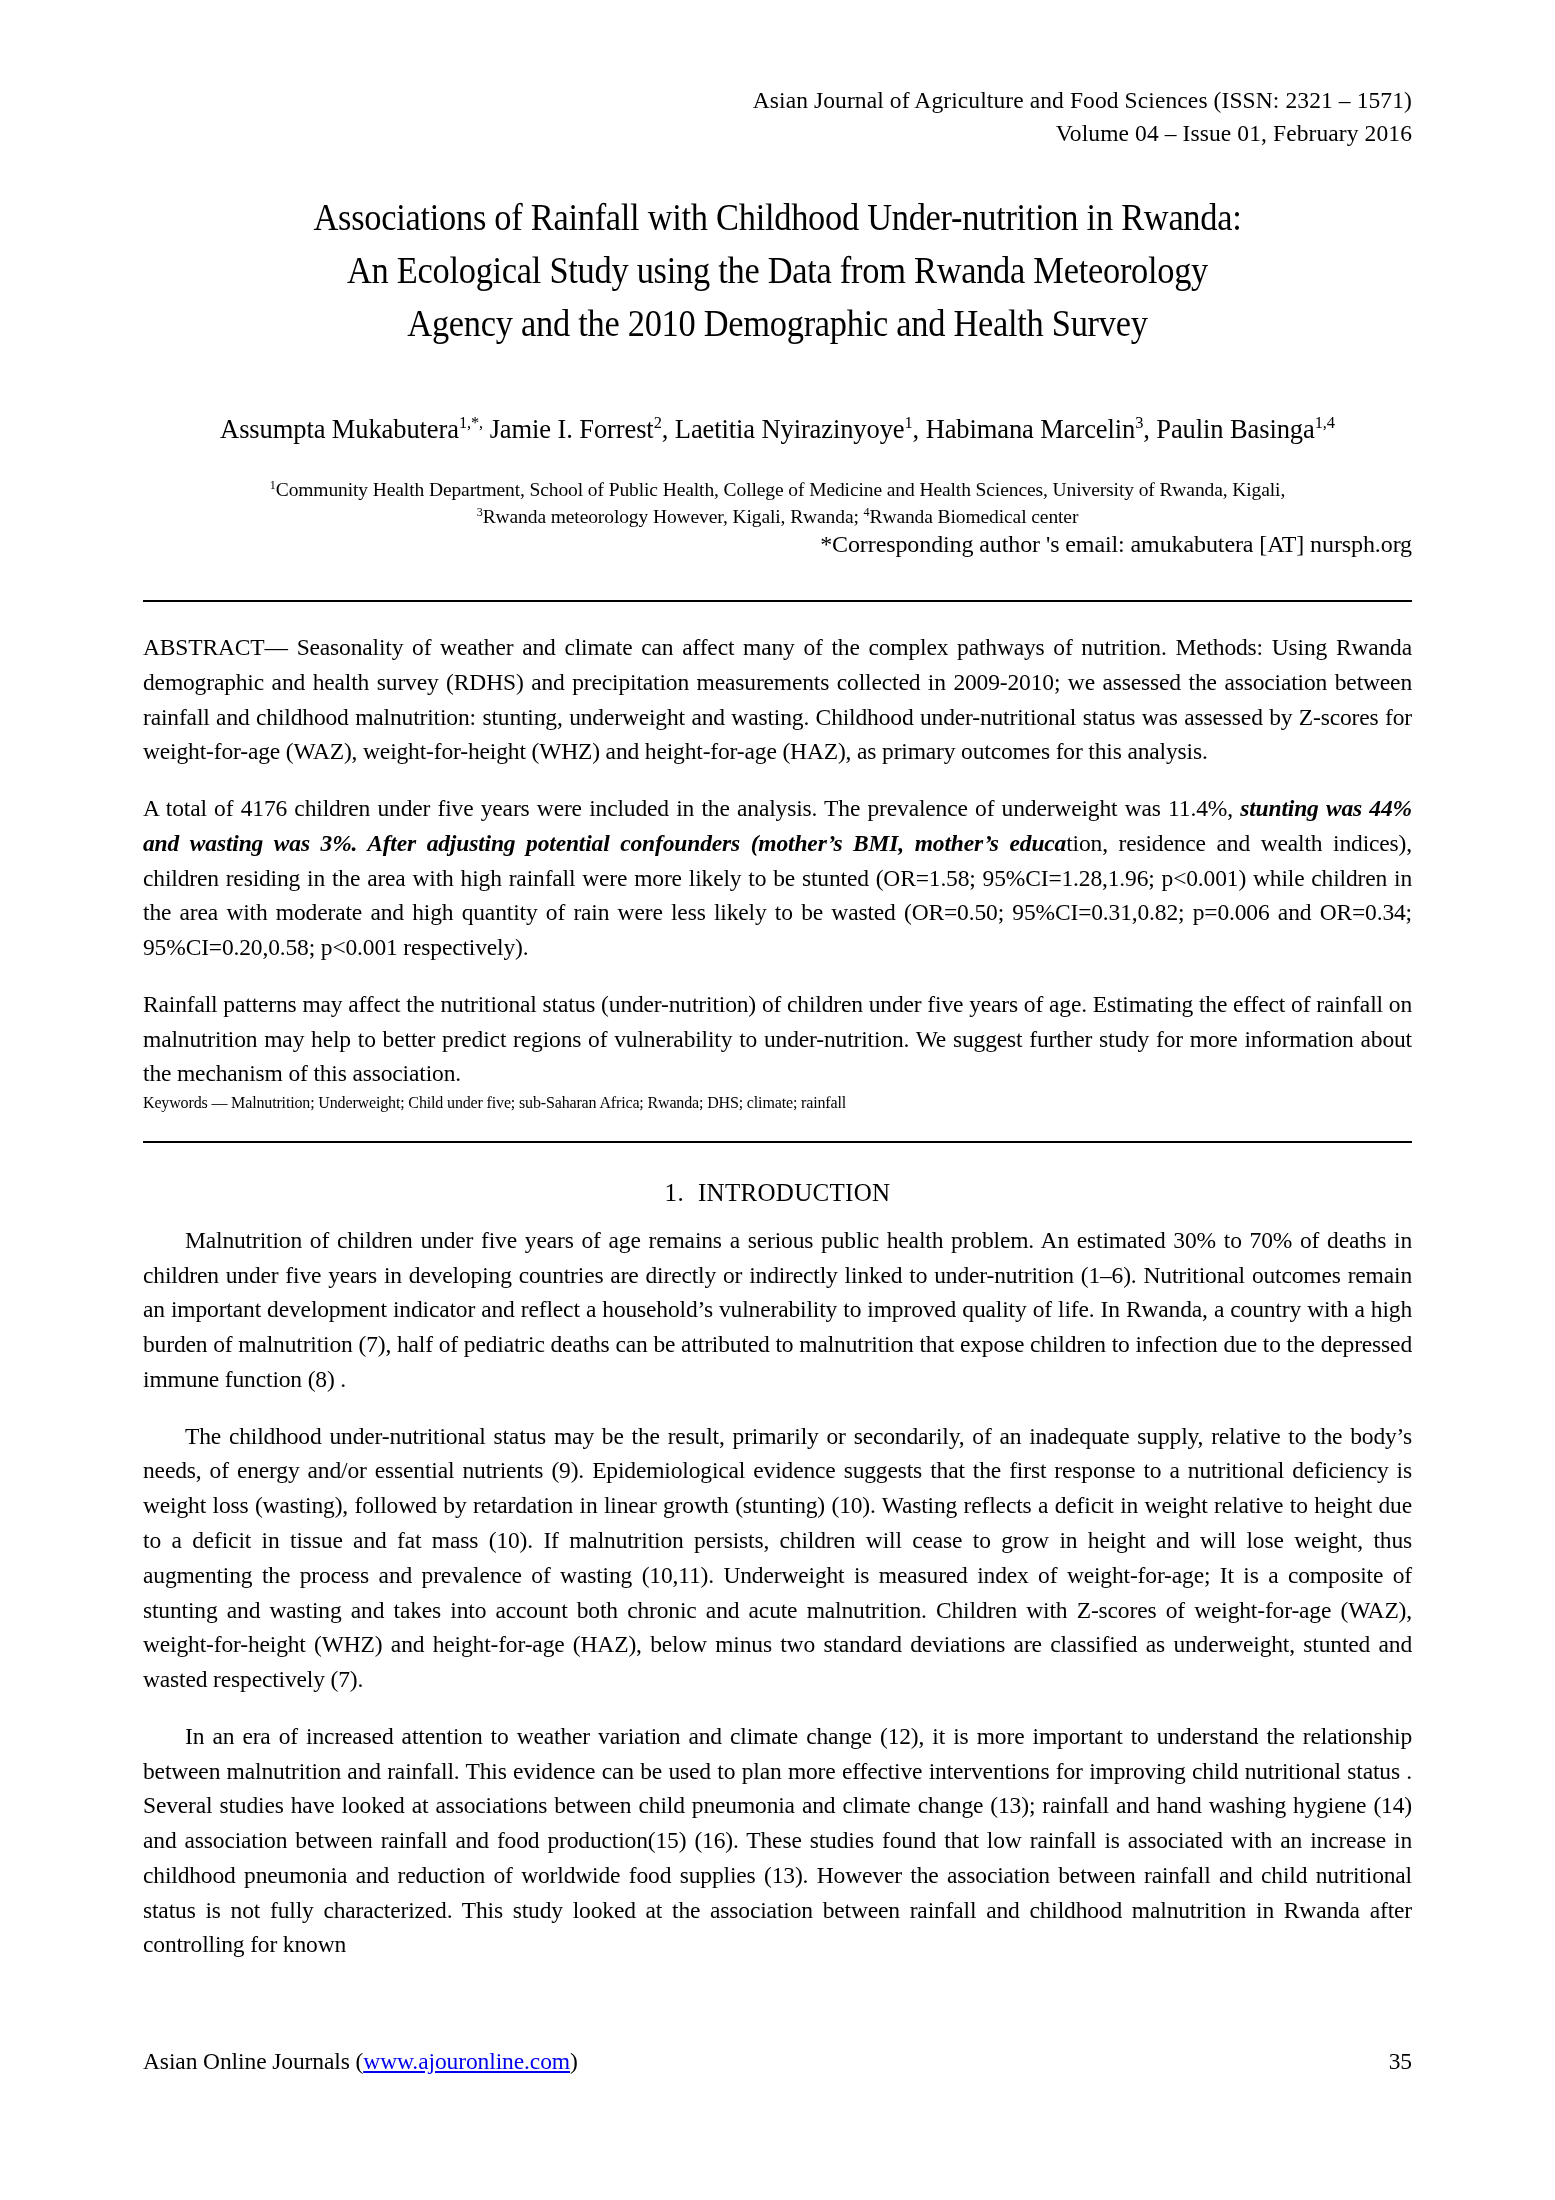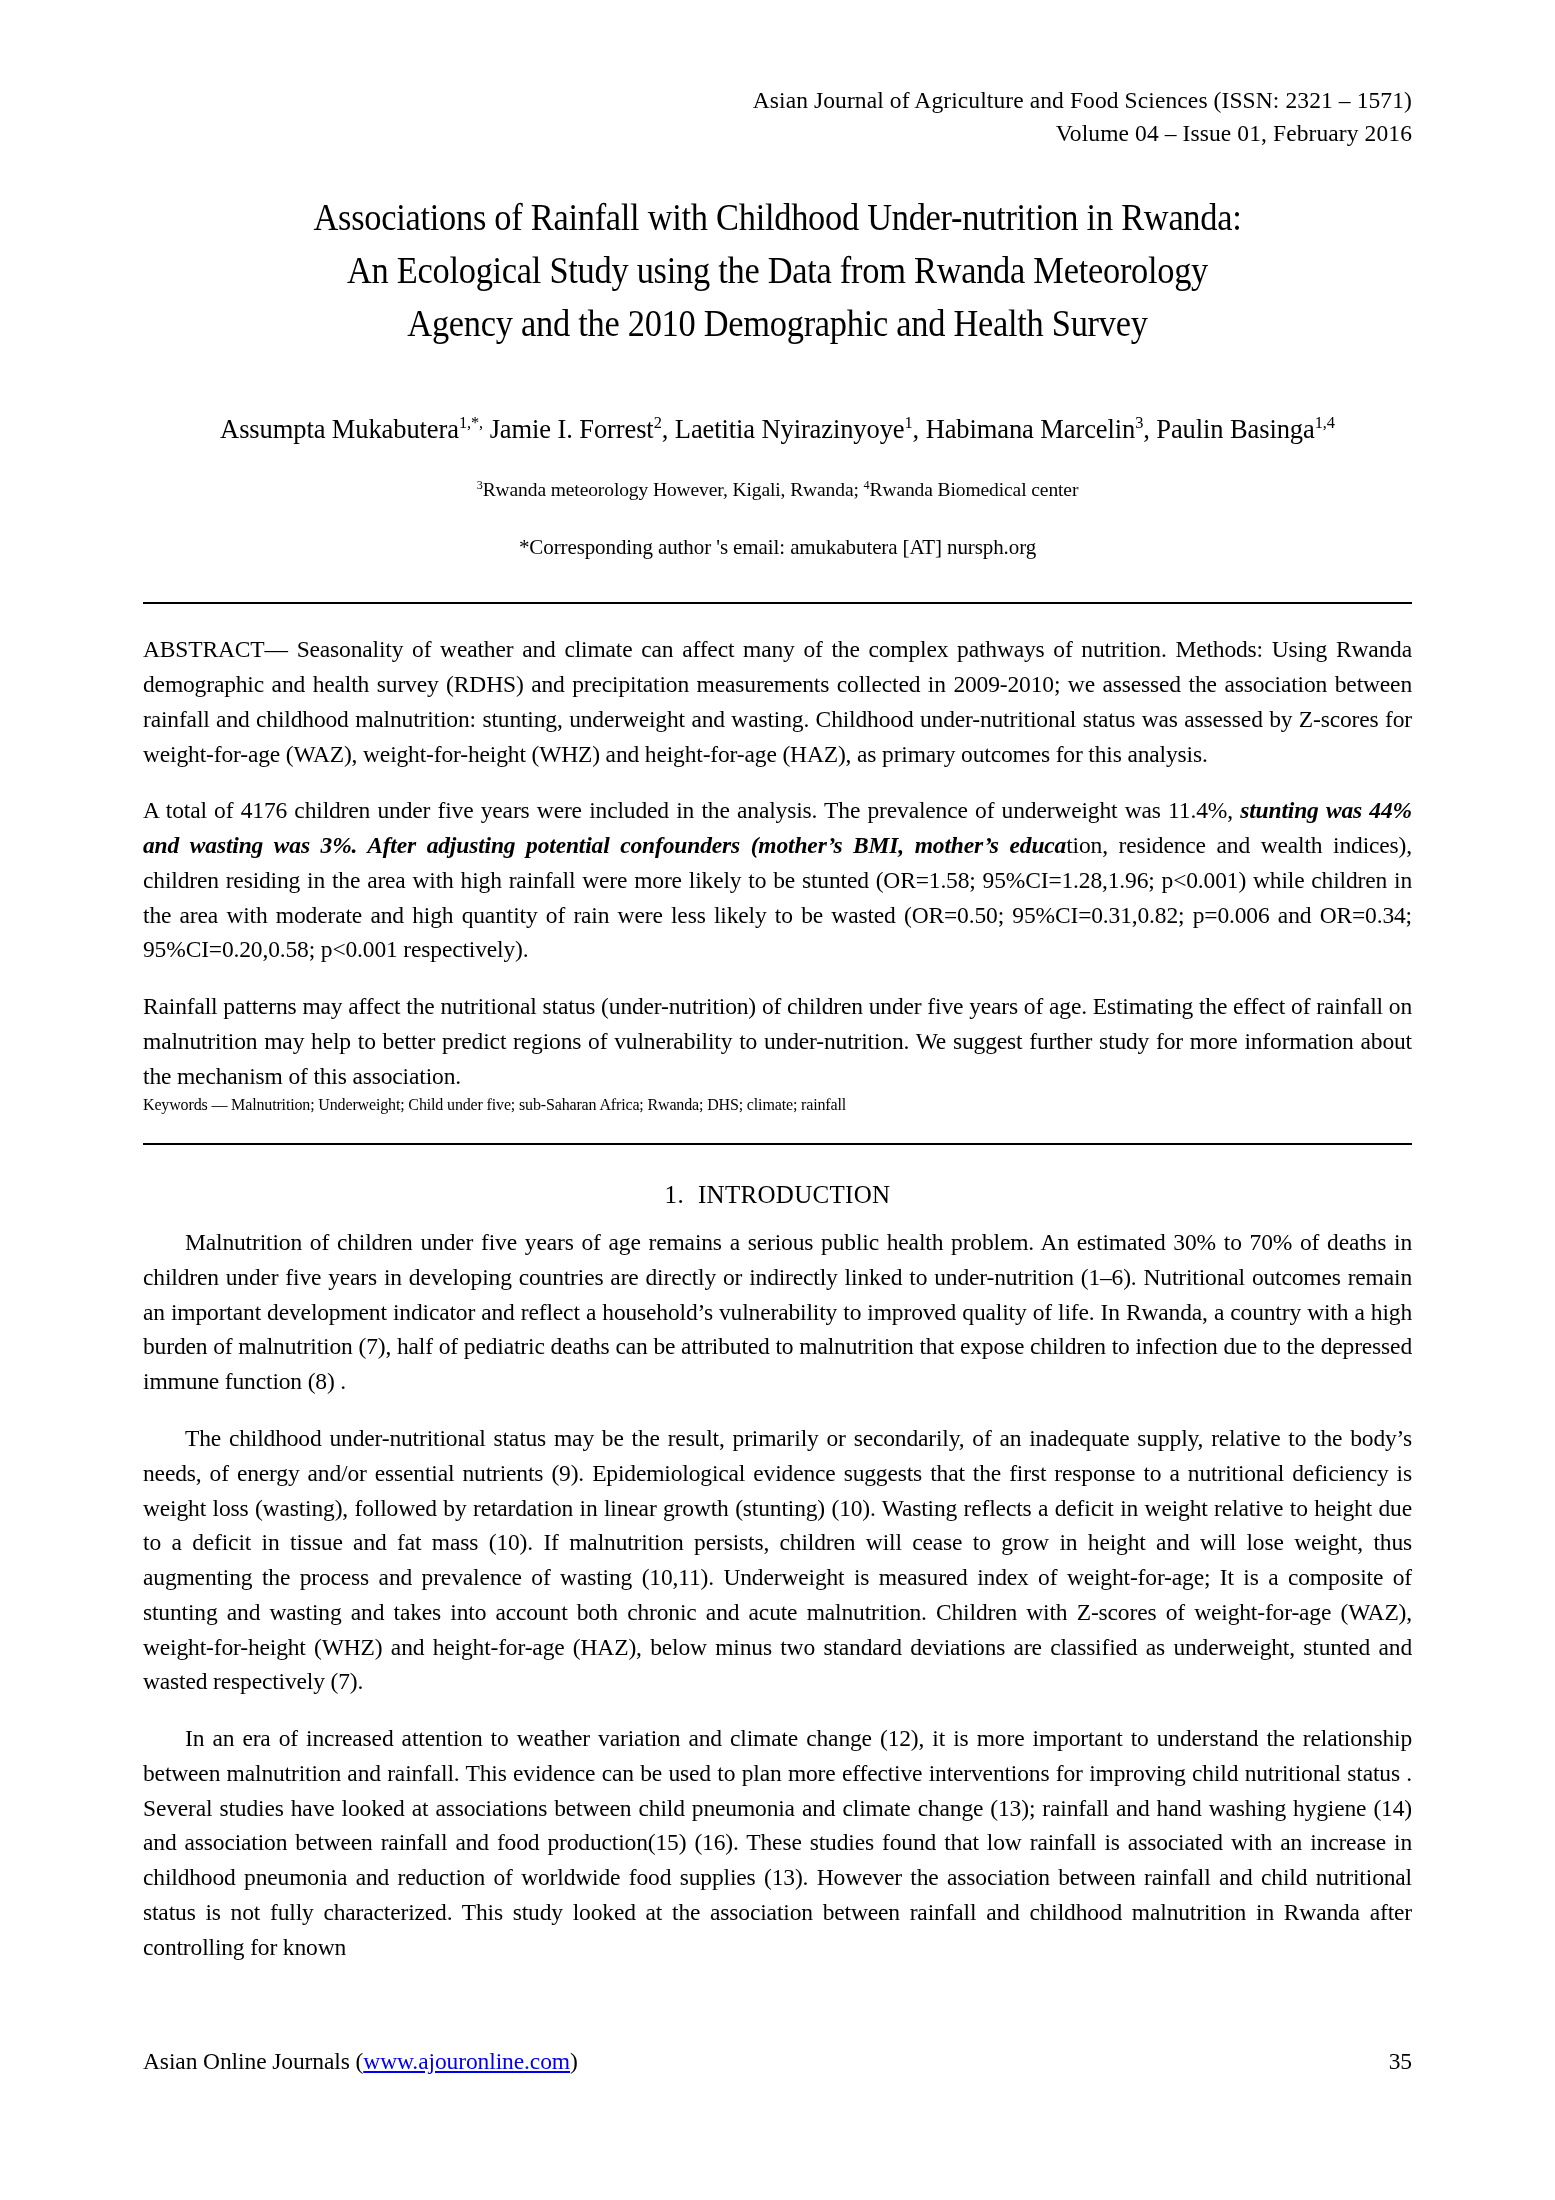--- a/index.html
+++ b/index.html
@@ -60,23 +60,22 @@
   .affiliations {
     margin-top: 28px;
     text-align: center;
     font-size: 19.5px;
     line-height: 1.42;
     letter-spacing: -0.1px;
   }
   .affiliations .aline { display: block; }
 
   .corresponding {
-    margin-top: 32px;
-    text-align: center;
-    font-size: 21px;
+    text-align: right;
+    font-size: 24px;
     letter-spacing: -0.1px;
   }
 
   
   .rule {
     border: none;
     border-top: 2px solid #000;
     margin: 0;
     height: 0;
   }
@@ -146,20 +145,21 @@
     <span class="tline">Associations of Rainfall with Childhood Under-nutrition in Rwanda:</span>
     <span class="tline">An Ecological Study using the Data from Rwanda Meteorology</span>
     <span class="tline">Agency and the 2010 Demographic and Health Survey</span>
   </div>
 
   <div class="authors">
     <span>Assumpta Mukabutera</span><sup>1,*,</sup><span> Jamie I. Forrest</span><sup>2</sup><span>, Laetitia Nyirazinyoye</span><sup>1</sup><span>, Habimana Marcelin</span><sup>3</sup><span>, Paulin Basinga</span><sup>1,4</sup>
   </div>
 
   <div class="affiliations">
+    <span class="aline"><sup>1</sup><span>Community Health Department, School of Public Health, College of Medicine and Health Sciences, University of Rwanda, Kigali,</span></span>
     <span class="aline"><sup>3</sup><span>Rwanda meteorology However, Kigali, Rwanda; </span><sup>4</sup><span>Rwanda Biomedical center</span></span>
   </div>
 
   <div class="corresponding">*Corresponding author 's email: amukabutera [AT] nursph.org</div>
 
   <hr class="rule rule-abstract-top">
 
   <div class="abstract-body">
     <p class="para">ABSTRACT— Seasonality of weather and climate can affect many of the complex pathways of nutrition. Methods: Using Rwanda demographic and health survey (RDHS) and precipitation measurements collected in 2009-2010; we assessed the association between rainfall and childhood malnutrition: stunting, underweight and wasting. Childhood under-nutritional status was assessed by Z-scores for weight-for-age (WAZ), weight-for-height (WHZ) and height-for-age (HAZ), as primary outcomes for this analysis.</p>
     <p class="para"><span>A total of 4176 children under five years were included in the analysis. The prevalence of underweight was 11.4%, </span><span class="bi">stunting was 44% and wasting was 3%. After adjusting potential confounders (mother’s BMI, mother’s educa</span><span>tion, residence and wealth indices), children residing in the area with high rainfall were more likely to be stunted (OR=1.58; 95%CI=1.28,1.96; p&lt;0.001) while children in the area with moderate and high quantity of rain were less likely to be wasted (OR=0.50; 95%CI=0.31,0.82; p=0.006 and OR=0.34; 95%CI=0.20,0.58; p&lt;0.001 respectively).</span></p>

